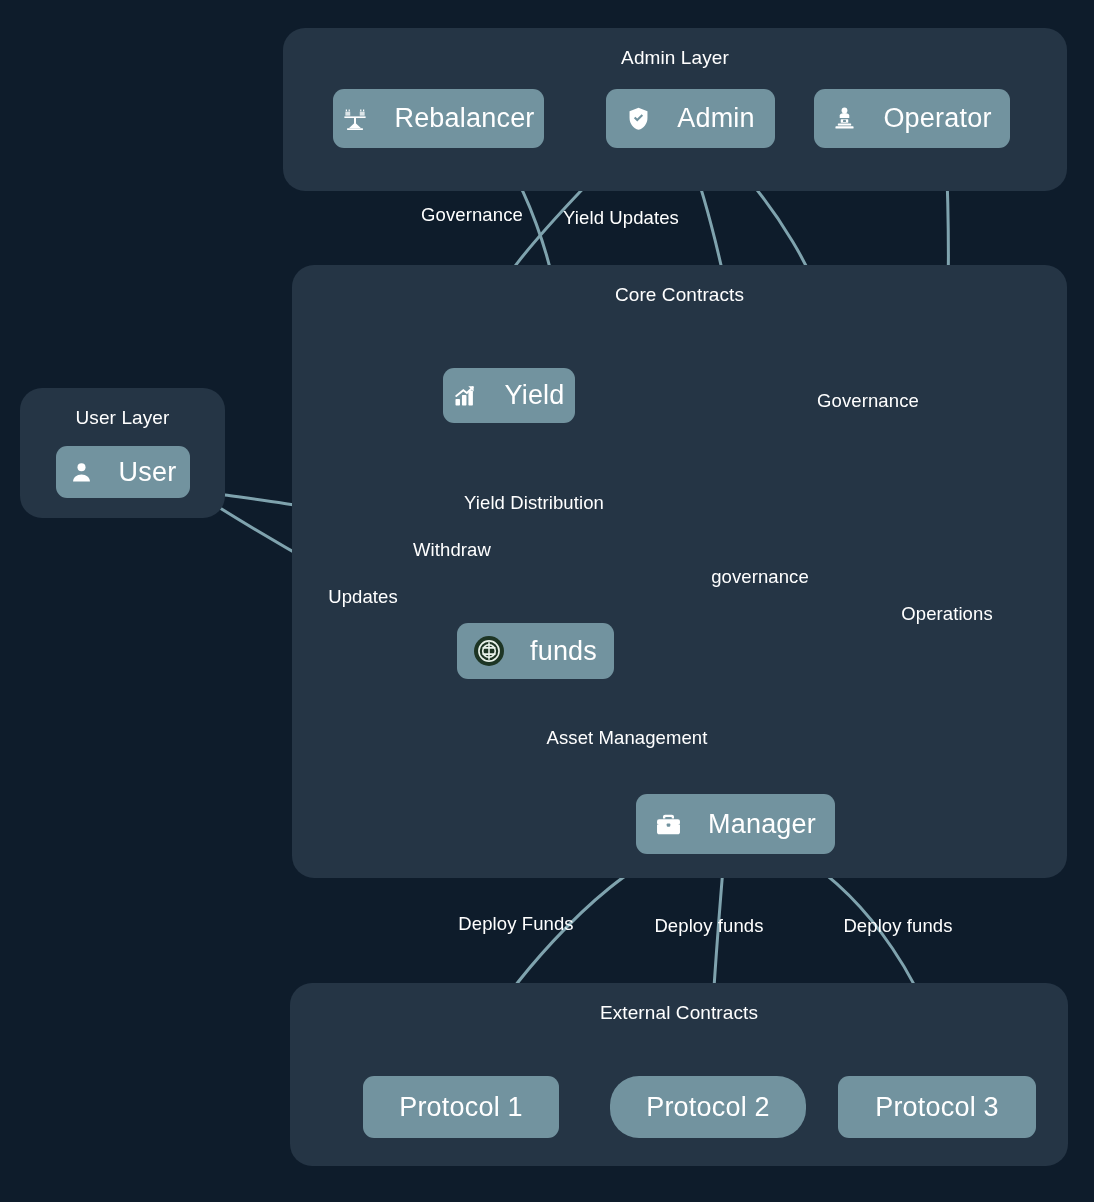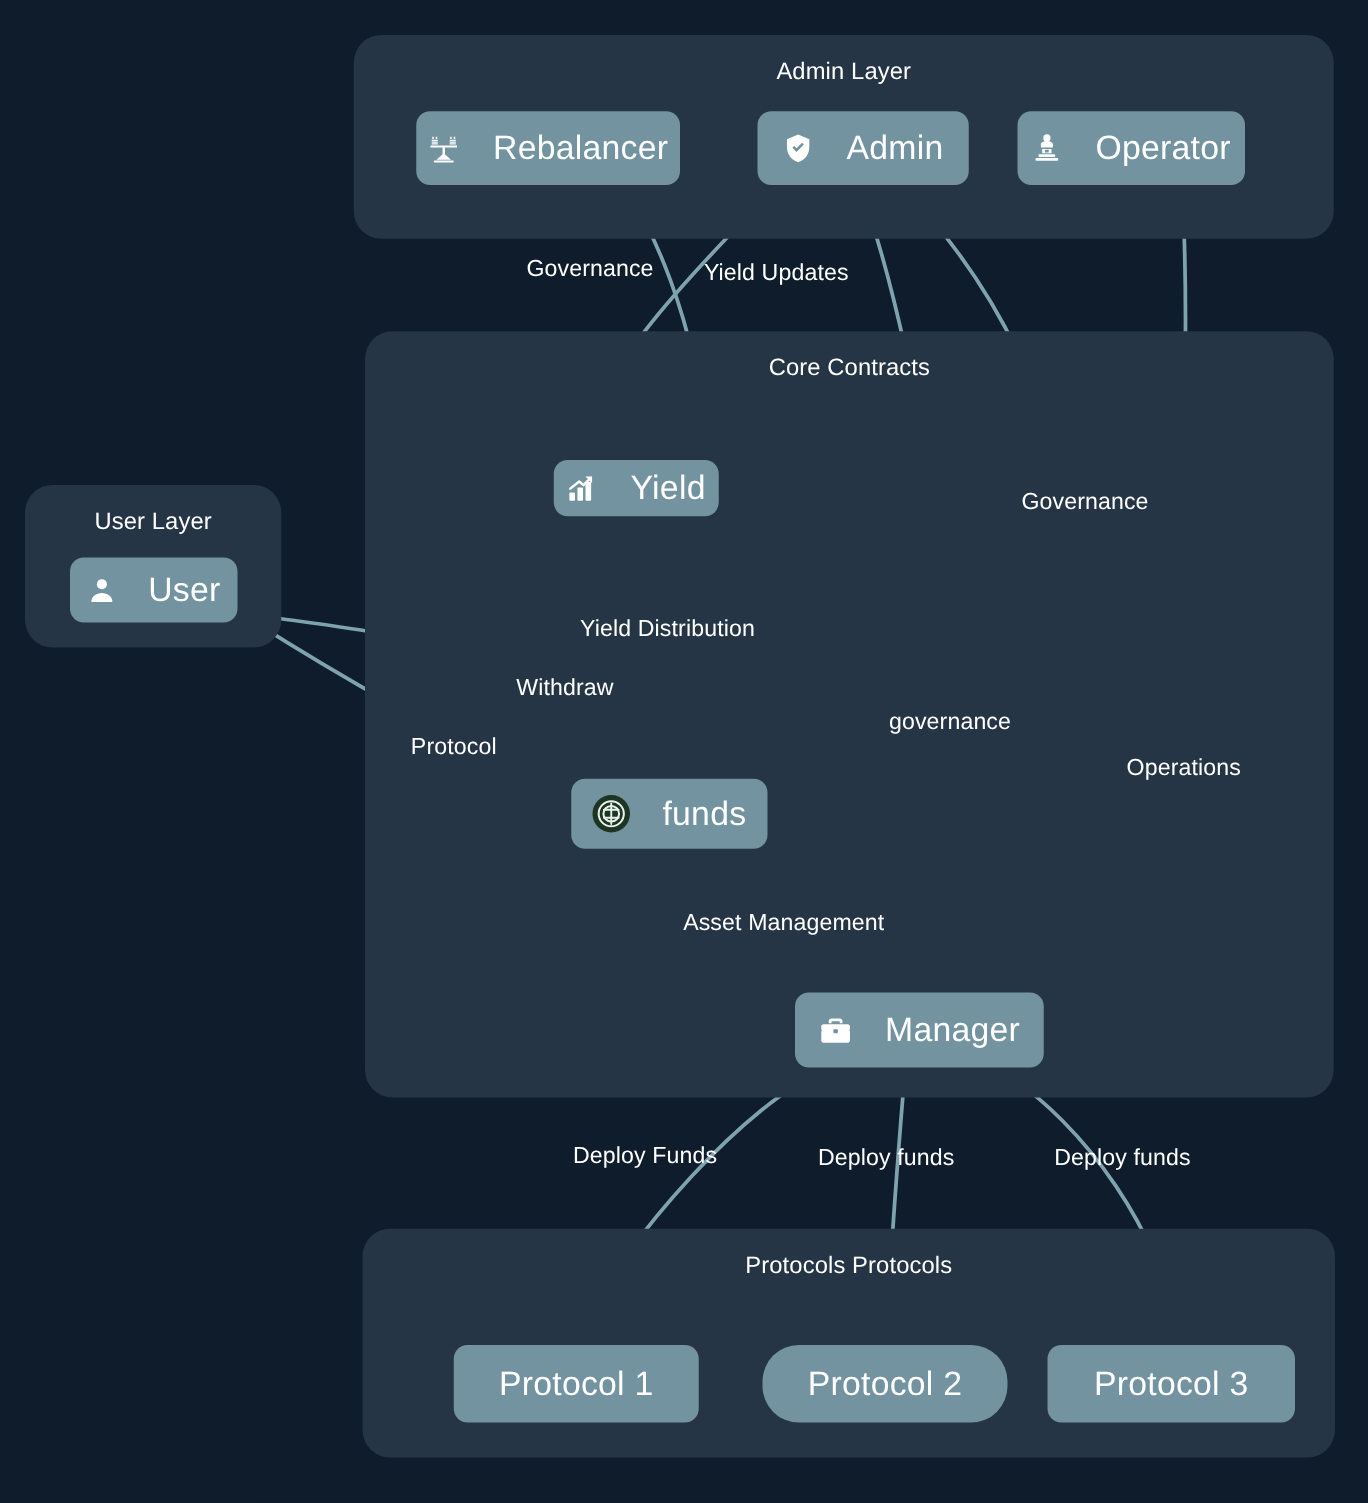--- a/index.html
+++ b/index.html
@@ -115,21 +115,21 @@
   <div class="cluster" style="left: 283px; top: 28px; width: 784px; height: 163px; background: rgb(37, 53, 69);">
     <div class="cluster-title" style="top: 19px;">Admin Layer</div>
   </div>
   <div class="cluster" style="left: 292px; top: 265px; width: 775px; height: 613px; background: rgb(37, 53, 69);">
     <div class="cluster-title" style="top: 19px;">Core Contracts</div>
   </div>
   <div class="cluster" style="left: 20px; top: 388px; width: 205px; height: 130px; background: rgb(37, 53, 69);">
     <div class="cluster-title" style="top: 19px;">User Layer</div>
   </div>
   <div class="cluster" style="left: 290px; top: 983px; width: 778px; height: 183px; background: rgb(37, 53, 69);">
-    <div class="cluster-title" style="top: 19px;">Protocols Protocols</div>
+    <div class="cluster-title" style="top: 19px;">External Contracts</div>
   </div>
 
   <div class="node" style="left: 333px; top: 89px; width: 211px; height: 59px; background: rgb(114, 147, 159);">
     <span class="node-icon">
       <svg width="26" height="26" viewBox="0 0 24 24" fill="#ffffff">
         <path d="M3.5 3.2h1.1v1.6H3.5zM6.1 3.2h1.1v1.6H6.1zM3.1 5.3h4.5v.9H3.1zM3.1 6.6h4.5v.9H3.1zM3.1 7.9h4.5v.9H3.1z"></path>
         <path d="M16.8 3.2h1.1v1.6h-1.1zM19.4 3.2h1.1v1.6h-1.1zM16.4 5.3h4.5v.9h-4.5zM16.4 6.6h4.5v.9h-4.5zM16.4 7.9h4.5v.9h-4.5z"></path>
         <rect x="2.2" y="9.6" width="19.6" height="1.5"></rect>
         <rect x="11.1" y="10.9" width="1.8" height="5.6"></rect>
         <path d="M12 15.3 6.6 20.2h10.8z"></path>
@@ -142,21 +142,21 @@
   <div class="node" style="left: 606px; top: 89px; width: 169px; height: 59px; background: rgb(114, 147, 159);">
     <span class="node-icon">
       <svg width="25" height="25" viewBox="0 0 24 24" fill="#ffffff">
         <path d="M12 1.6 3.4 5.1v6.3c0 5.3 3.6 10.2 8.6 11.4 5-1.2 8.6-6.1 8.6-11.4V5.1z"></path>
         <path d="M10.8 14.9 7.6 11.7l1.4-1.4 1.8 1.8 4.2-4.2 1.4 1.4z" fill="#72939f"></path>
       </svg>
     </span>
     <span class="node-label">Admin</span>
   </div>
 
-  <div class="node" style="left: 814px; top: 89px; width: 182px; height: 59px; background: rgb(114, 147, 159);">
+  <div class="node" style="left: 814px; top: 89px; width: 196px; height: 59px; background: rgb(114, 147, 159);">
     <span class="node-icon">
       <svg width="25" height="25" viewBox="0 0 24 24" fill="#ffffff">
         <circle cx="12" cy="4.2" r="2.8"></circle>
         <path d="M7.4 9.2c0-1.6 2-2.6 4.6-2.6s4.6 1 4.6 2.6v2.4H7.4z"></path>
         <rect x="8.4" y="12.6" width="7.2" height="3.4" rx=".5"></rect>
         <rect x="10.6" y="13.2" width="2.8" height="2.2" rx=".4" fill="#72939f"></rect>
         <rect x="5.6" y="16.7" width="12.8" height="2.1" rx=".6"></rect>
         <rect x="3.3" y="19.5" width="17.4" height="2.2" rx=".7"></rect>
       </svg>
     </span>
@@ -166,21 +166,21 @@
   <div class="node" style="left: 56px; top: 446px; width: 134px; height: 52px; background: rgb(114, 147, 159);">
     <span class="node-icon">
       <svg width="23" height="23" viewBox="0 0 24 24" fill="#ffffff">
         <circle cx="12" cy="6.6" r="4.2"></circle>
         <path d="M3.2 21.4c0-4.3 3.9-7.4 8.8-7.4s8.8 3.1 8.8 7.4z"></path>
       </svg>
     </span>
     <span class="node-label">User</span>
   </div>
 
-  <div class="node" style="left: 443px; top: 368px; width: 132px; height: 45px; background: rgb(114, 147, 159);">
+  <div class="node" style="left: 443px; top: 368px; width: 132px; height: 55px; background: rgb(114, 147, 159);">
     <span class="node-icon">
       <svg width="25" height="25" viewBox="0 0 24 24" fill="#ffffff">
         <rect x="2.4" y="15.4" width="4.3" height="6.2" rx=".7"></rect>
         <rect x="8.6" y="11.6" width="4.3" height="10" rx=".7"></rect>
         <rect x="14.8" y="7.2" width="4.3" height="14.4" rx=".7"></rect>
         <path d="M3.1 12.4 9.9 7l3.4 2.6 5.6-5.4" stroke="#ffffff" stroke-width="1.9" fill="none" stroke-linecap="round"></path>
         <path d="M14.7 3.1h5.1v5.1z"></path>
       </svg>
     </span>
     <span class="node-label">Yield</span>
@@ -222,20 +222,20 @@
     <span class="node-label">Protocol 3</span>
   </div>
 
   <div id="edge-labels">
       <div class="edge-label" style="left: 621px; top: 218px;">Yield Updates</div>
       <div class="edge-label" style="left: 472px; top: 215px;">Governance</div>
       <div class="edge-label" style="left: 760px; top: 577px;">governance</div>
       <div class="edge-label" style="left: 868px; top: 401px;">Governance</div>
       <div class="edge-label" style="left: 947px; top: 614px;">Operations</div>
       <div class="edge-label" style="left: 534px; top: 503px;">Yield Distribution</div>
-      <div class="edge-label" style="left: 363px; top: 597px;">Protocol</div>
+      <div class="edge-label" style="left: 363px; top: 597px;">Updates</div>
       <div class="edge-label" style="left: 452px; top: 540px; margin-top: 10px;">Withdraw</div>
       <div class="edge-label" style="left: 627px; top: 738px;">Asset Management</div>
       <div class="edge-label" style="left: 516px; top: 924px;">Deploy Funds</div>
       <div class="edge-label" style="left: 709px; top: 926px;">Deploy funds</div>
       <div class="edge-label" style="left: 898px; top: 926px;">Deploy funds</div>
     </div>
 </div>
 
 </body></html>

